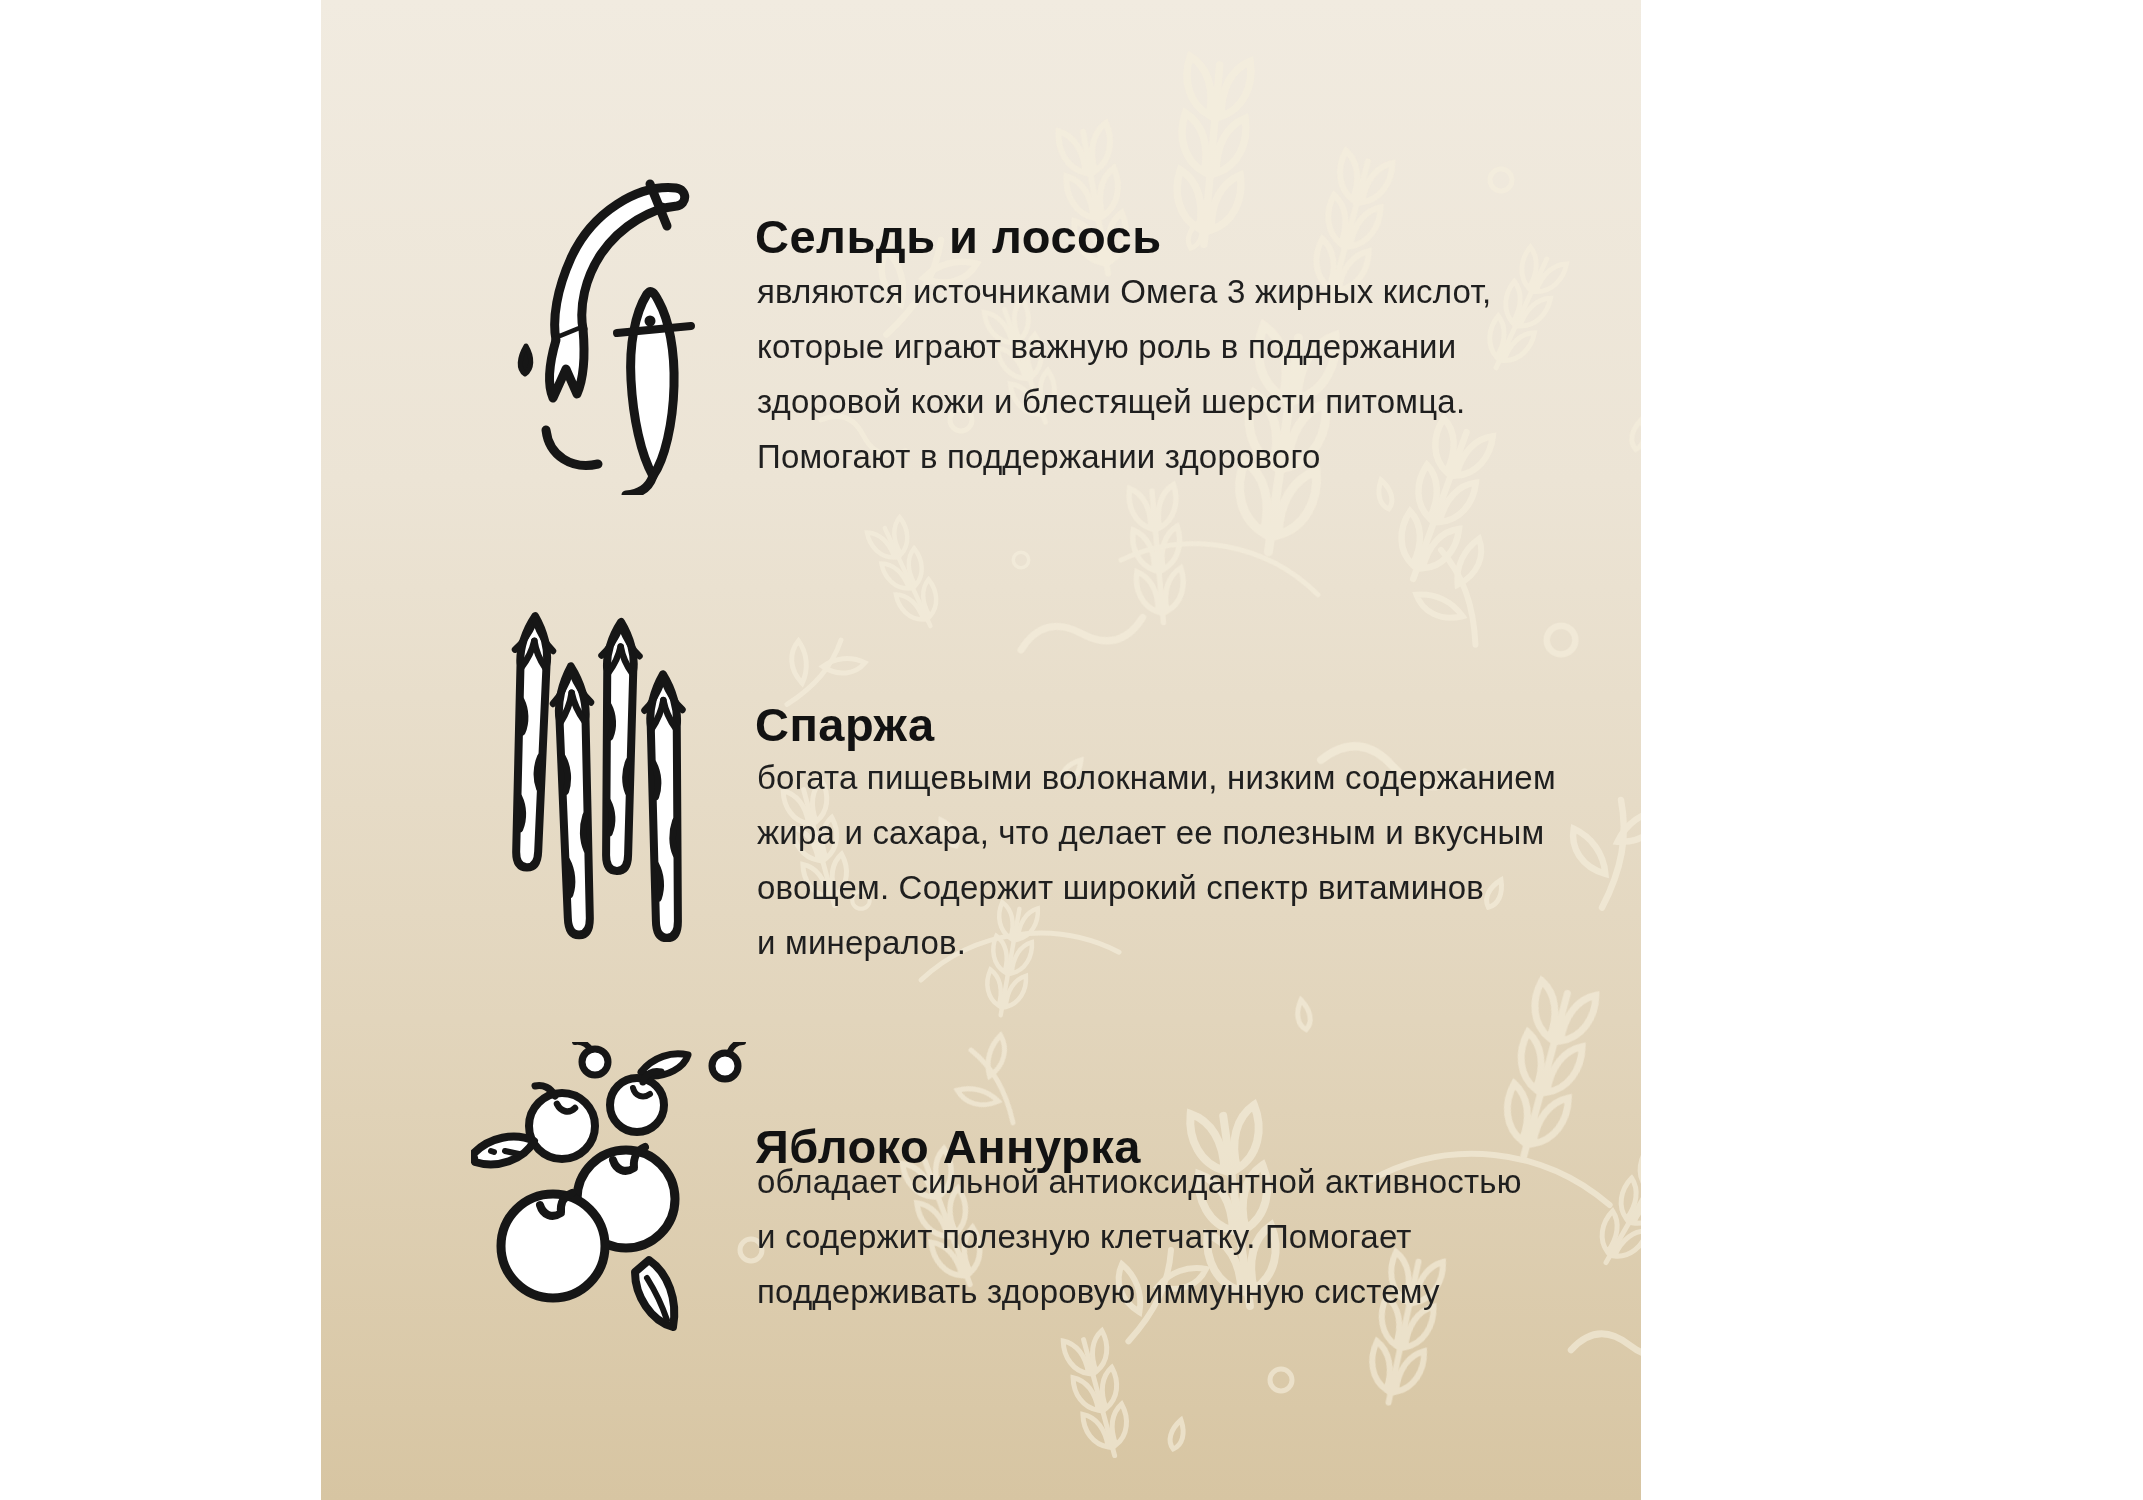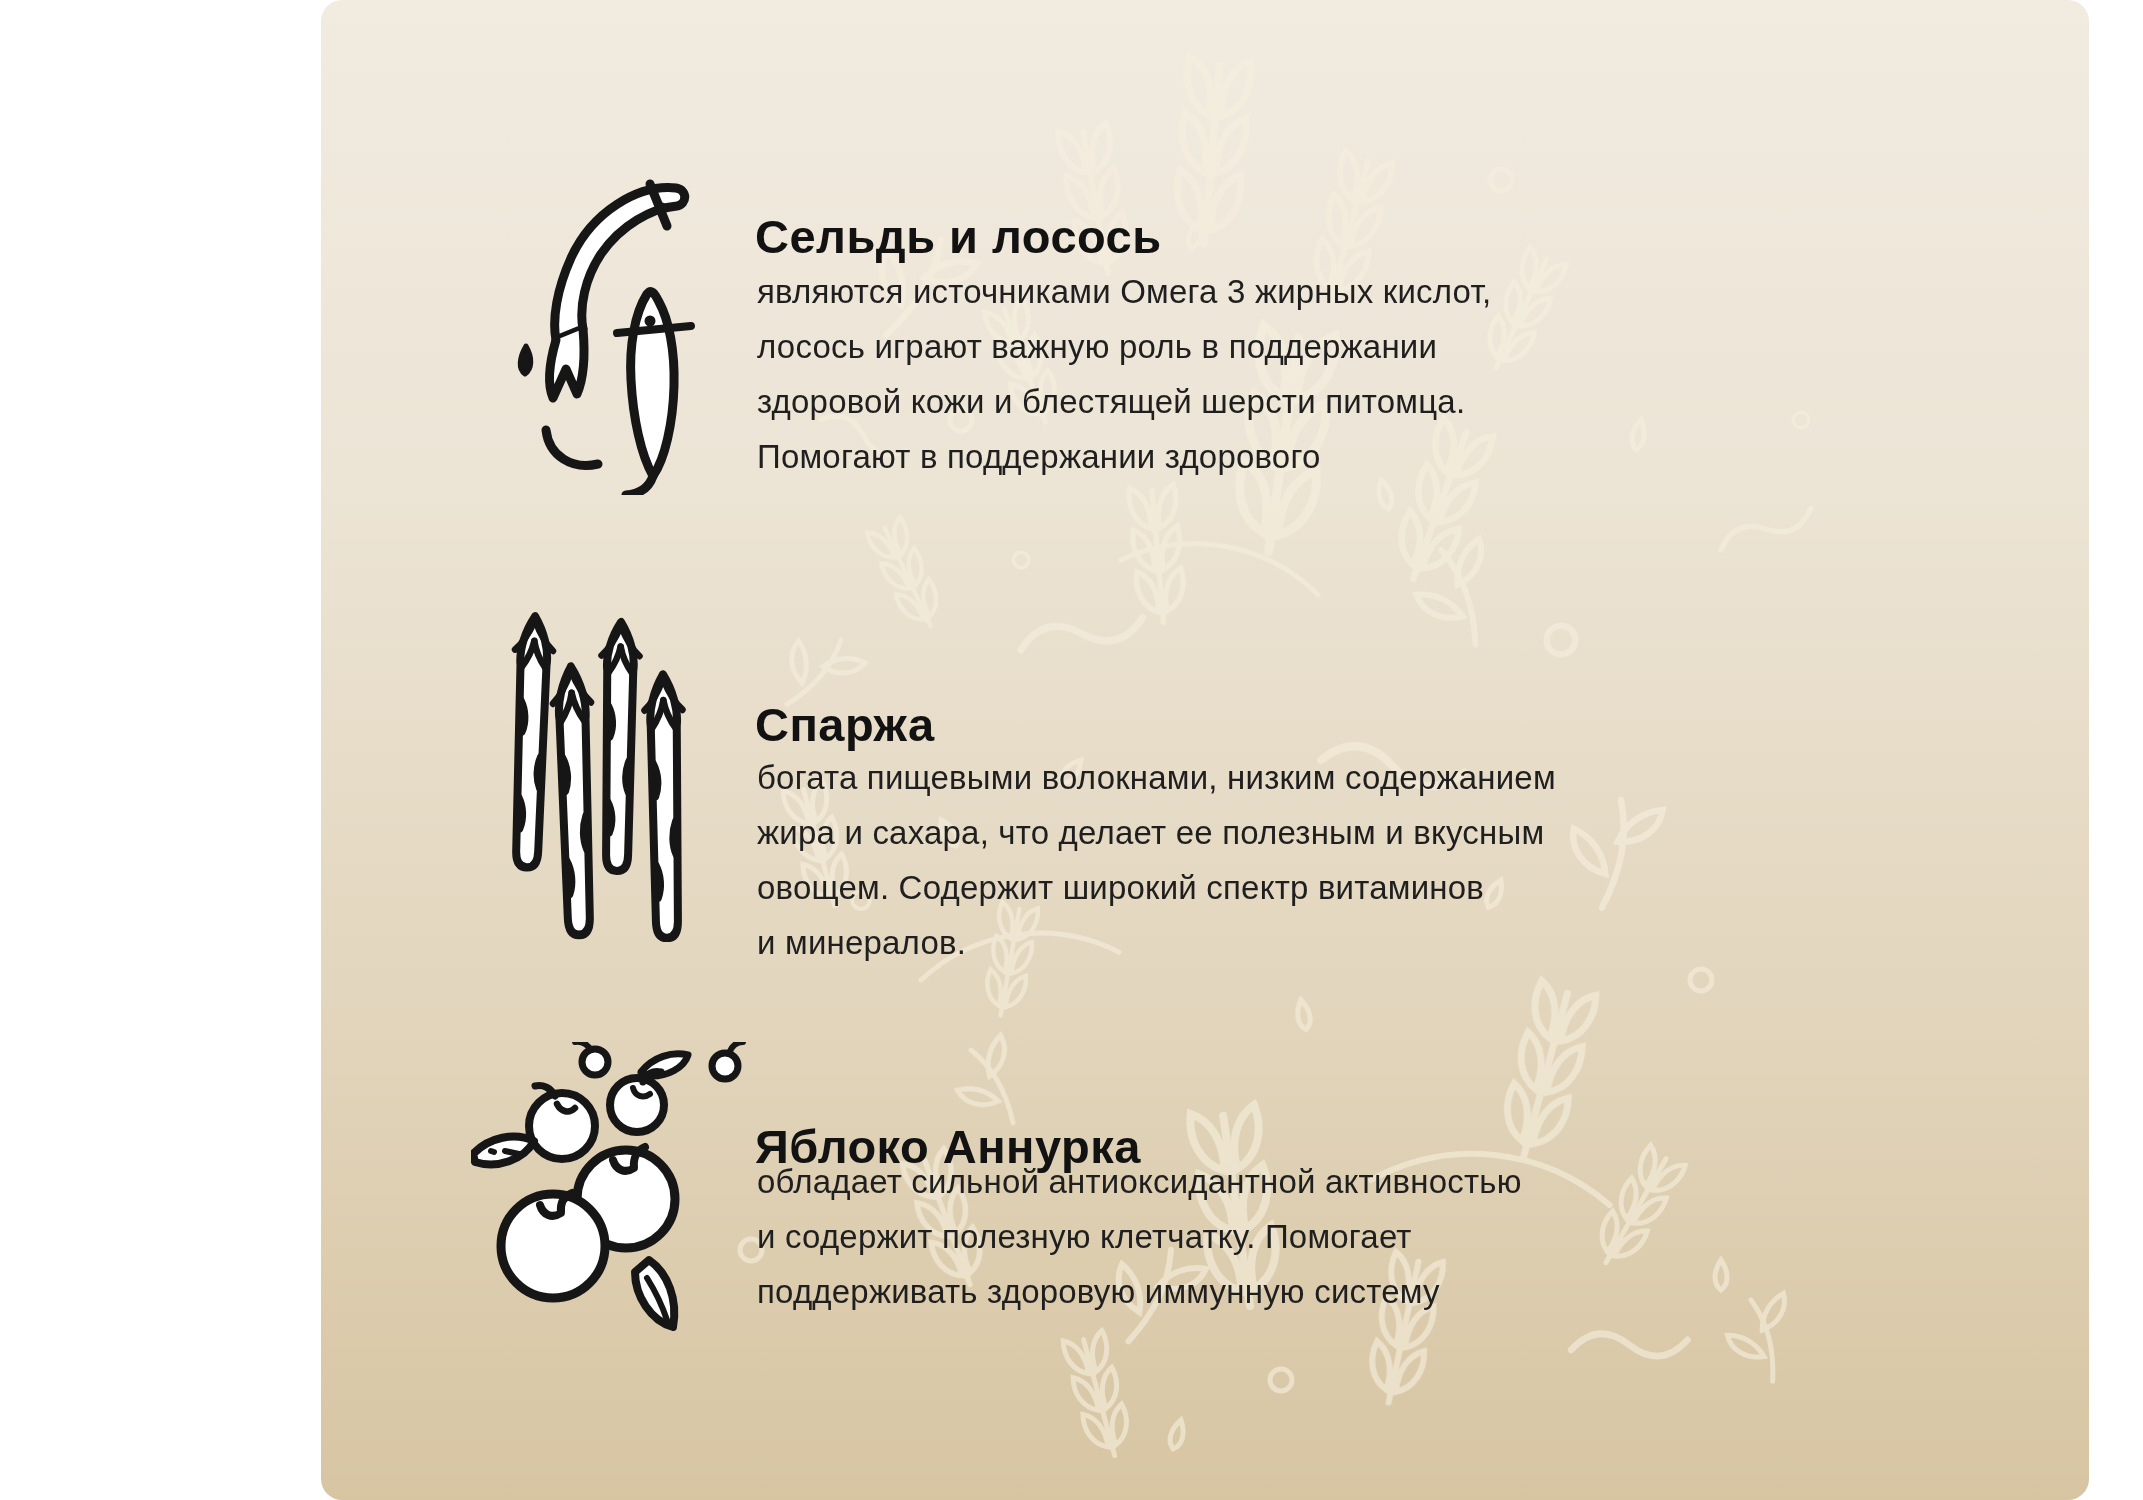--- a/index.html
+++ b/index.html
@@ -5,24 +5,23 @@
   html,body{margin:0;padding:0;}
   body{
     width:2143px;height:1500px;
     background:#ffffff;
     position:relative;
     font-family:"Liberation Sans","DejaVu Sans",sans-serif;
     overflow:hidden;
   }
   .panel{
     position:absolute;left:321px;top:0;
-    width:1768px;height:1500px;
+    width:1320px;height:1500px;
     background:linear-gradient(180deg,#f1ebe0 0%,#ece4d5 32%,#e2d5bc 68%,#d7c5a2 100%);
     overflow:hidden;
-    border-radius:21px;
   }
   .pattern{
     position:absolute;left:0;top:0;width:1500px;height:1500px;
     pointer-events:none;
   }
   .section{position:absolute;left:0;top:0;width:1500px;}
   .icon{position:absolute;}
   .icon svg{display:block;width:100%;height:100%;}
   .title{
     position:absolute;left:434px;
@@ -141,21 +140,21 @@
           <path d="M127 165 L201 158" stroke-width="8"></path>
           <path d="M163 308 C159 320 149 326 136 327" stroke-width="9"></path>
           <path d="M36 178 C29 190 28 201 35 206 C42 201 43 190 36 178 Z" fill="#161616" stroke-width="5"></path>
           <path d="M56 262 C59 288 82 302 108 296" stroke-width="9"></path>
         </g>
       </svg>
     </div>
     <h2 class="title title-1">Сельдь и лосось</h2>
     <div class="body body-1">
       <div class="line">являются источниками Омега 3 жирных кислот,</div>
-      <div class="line">лосось играют важную роль в поддержании</div>
+      <div class="line">которые играют важную роль в поддержании</div>
       <div class="line">здоровой кожи и блестящей шерсти питомца.</div>
       <div class="line">Помогают в поддержании здорового</div>
     </div>
   </div>
 
   <div class="section">
     <div class="icon icon-asparagus">
       <svg viewBox="0 0 212 332">
         <defs>
           <g id="spear" stroke="#161616" fill="#ffffff" stroke-width="8" stroke-linecap="round" stroke-linejoin="round">

